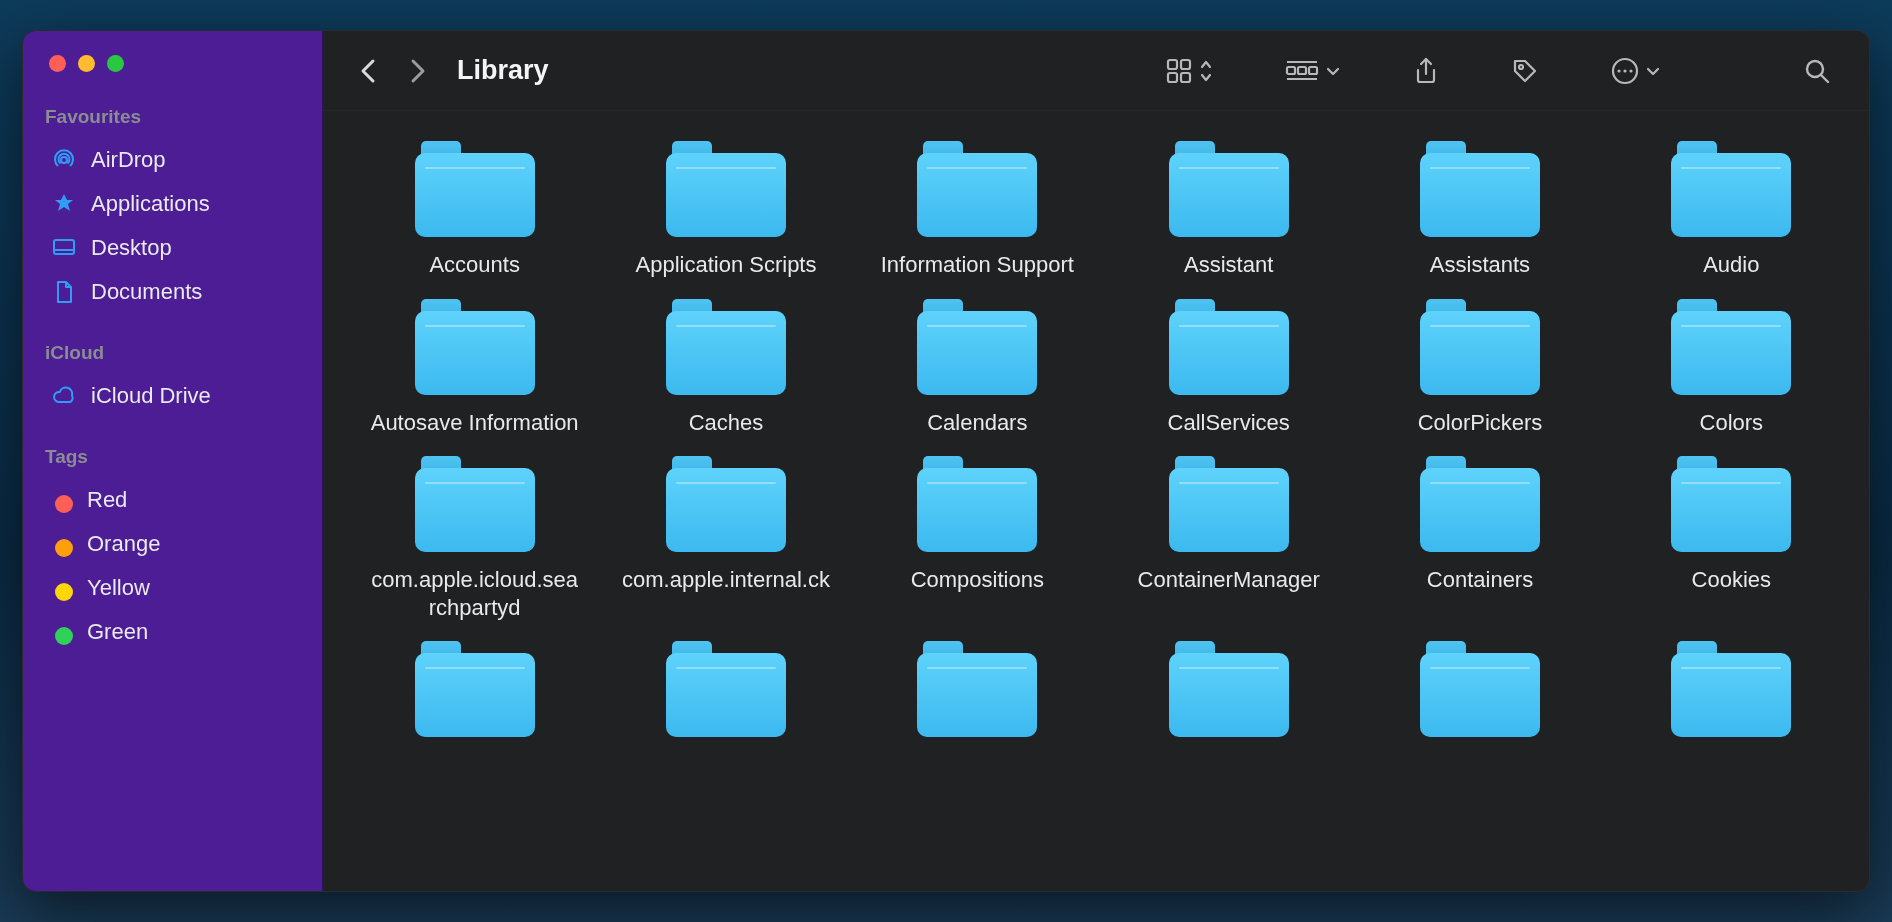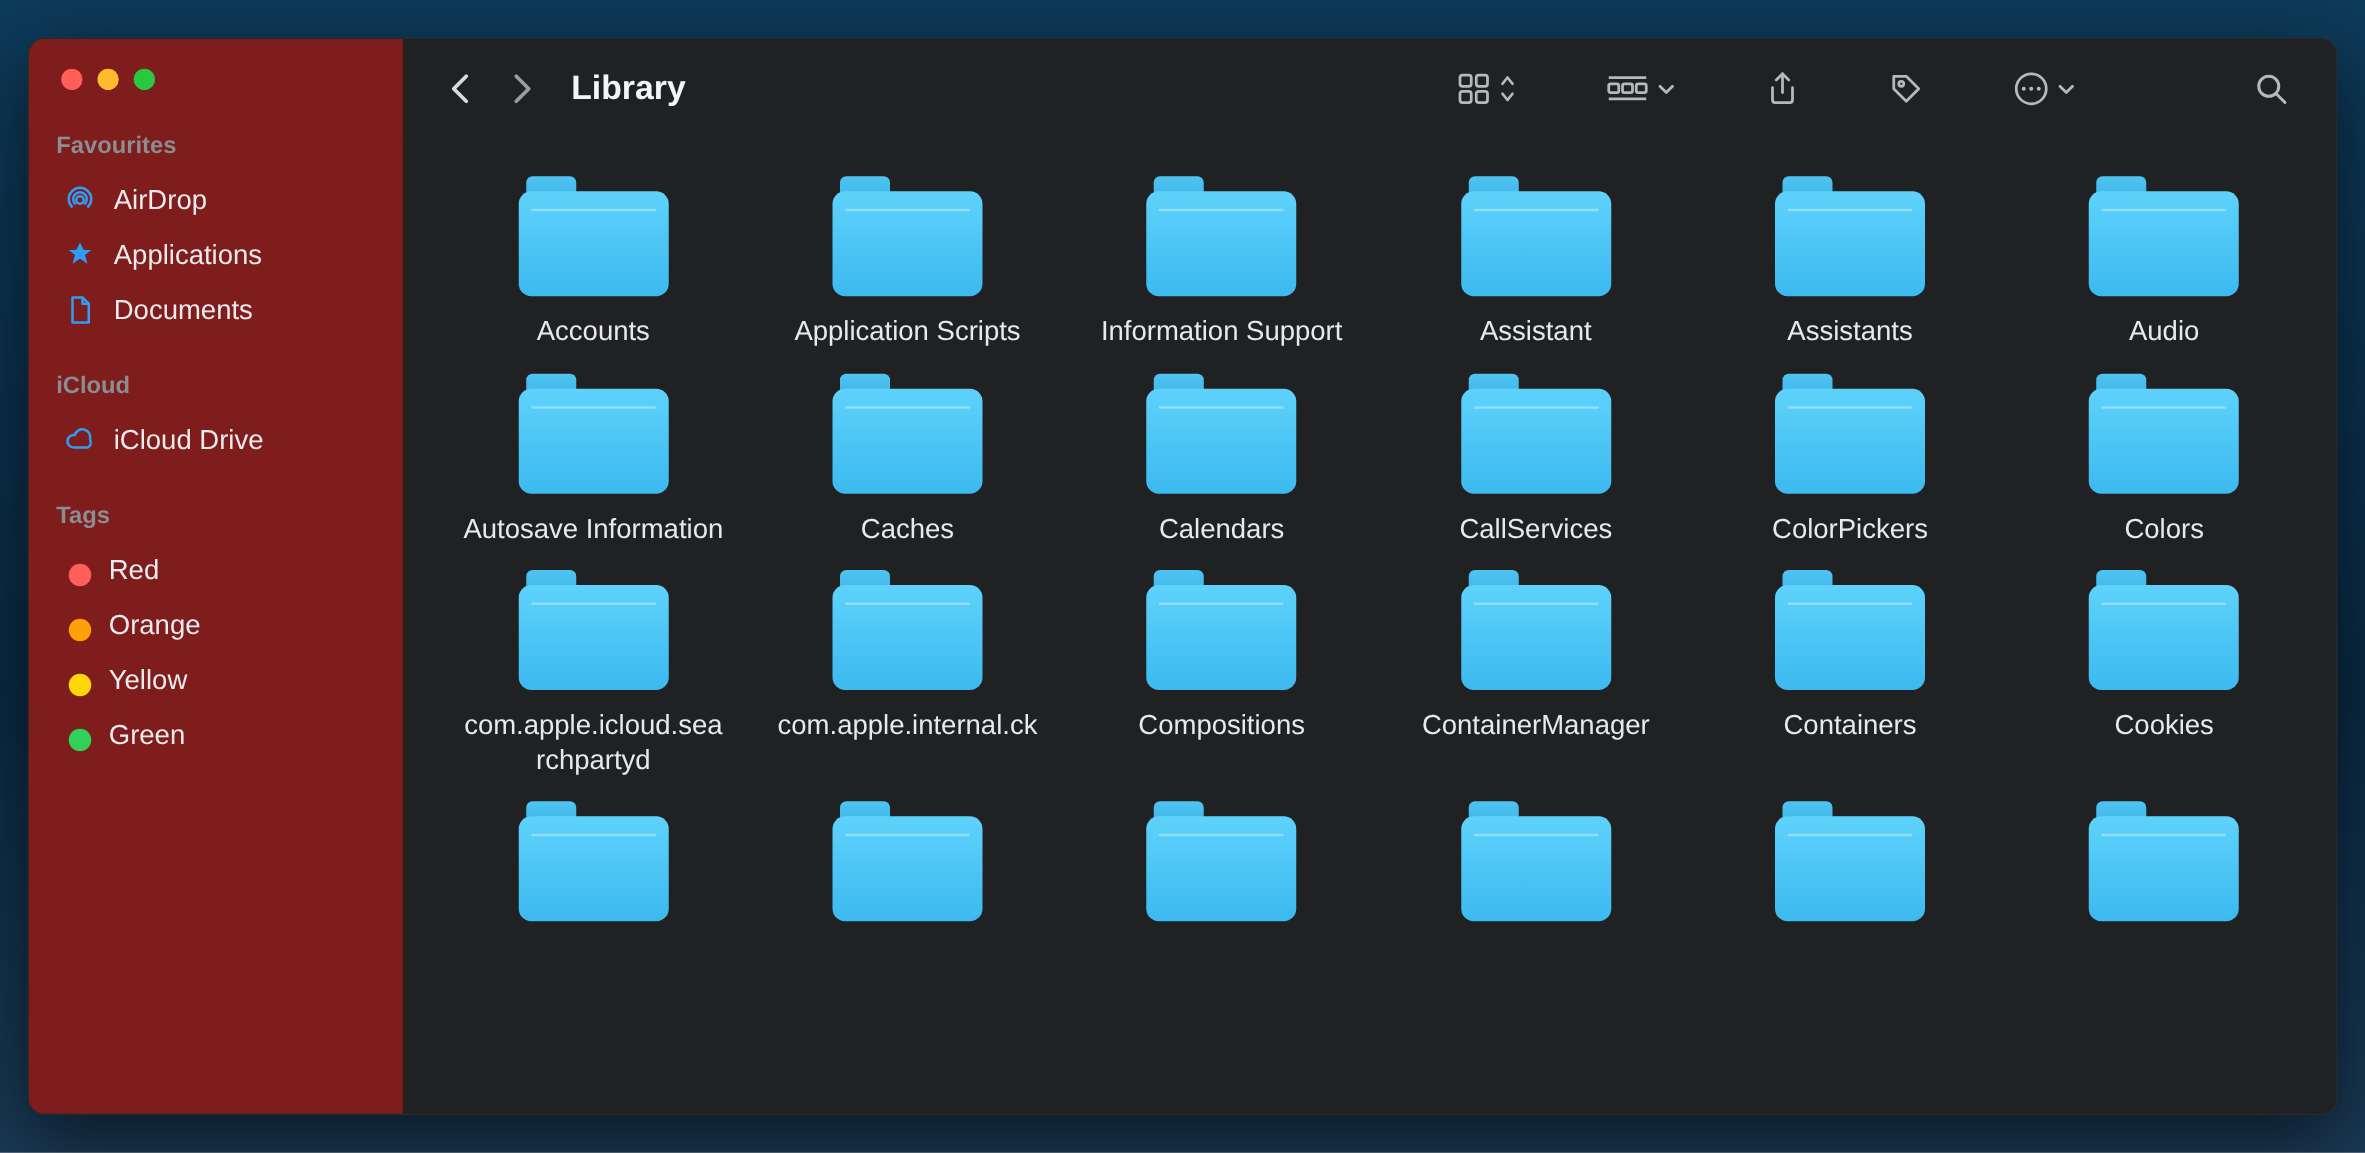--- a/index.html
+++ b/index.html
@@ -20,21 +20,21 @@
     display: flex;
     overflow: hidden;
     box-shadow: 0 20px 60px rgba(0,0,0,0.55);
     border: 1px solid rgba(255,255,255,0.04);
   }
 
   
   .sidebar {
     width: 300px;
     flex: 0 0 300px;
-    background: #7f1d1d;
+    background: #4c1d95;
     border-right: 1px solid rgba(0,0,0,0.35);
     padding: 24px 0 14px 0;
     display: flex;
     flex-direction: column;
   }
   .traffic-lights {
     display: flex;
     gap: 12px;
     padding-left: 26px;
     padding-bottom: 30px;
@@ -203,20 +203,29 @@
           <div class="sidebar-item">
             <span class="sidebar-icon">
               <svg width="26" height="26" viewBox="0 0 26 26" fill="none" stroke="currentColor" stroke-width="2" stroke-linejoin="round">
                 <path d="M13 3l3 6h6l-5 4 2 7-6-4-6 4 2-7-5-4h6z" fill="currentColor" stroke="none"></path>
               </svg>
             </span>
             <span>Applications</span>
           </div>
           <div class="sidebar-item">
             <span class="sidebar-icon">
+              <svg width="26" height="26" viewBox="0 0 26 26" fill="none" stroke="currentColor" stroke-width="2">
+                <rect x="3" y="5" width="20" height="14" rx="2"></rect>
+                <line x1="3" y1="15" x2="23" y2="15"></line>
+              </svg>
+            </span>
+            <span>Desktop</span>
+          </div>
+          <div class="sidebar-item">
+            <span class="sidebar-icon">
               <svg width="26" height="26" viewBox="0 0 26 26" fill="none" stroke="currentColor" stroke-width="2" stroke-linejoin="round">
                 <path d="M7 3h8l5 5v15H7z"></path>
                 <path d="M15 3v5h5"></path>
               </svg>
             </span>
             <span>Documents</span>
           </div>
         </div>
         <div class="sidebar-section">
           <div class="sidebar-heading">iCloud</div>

